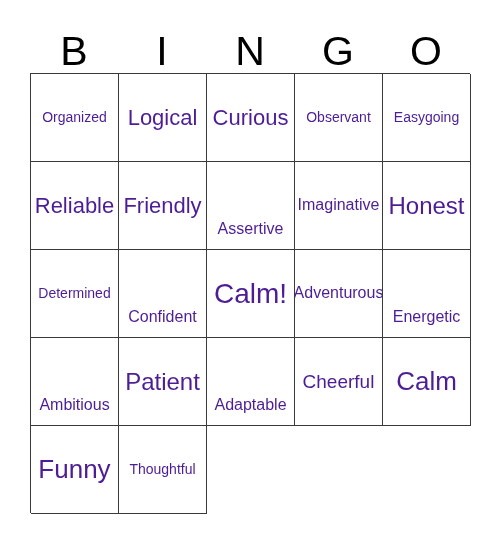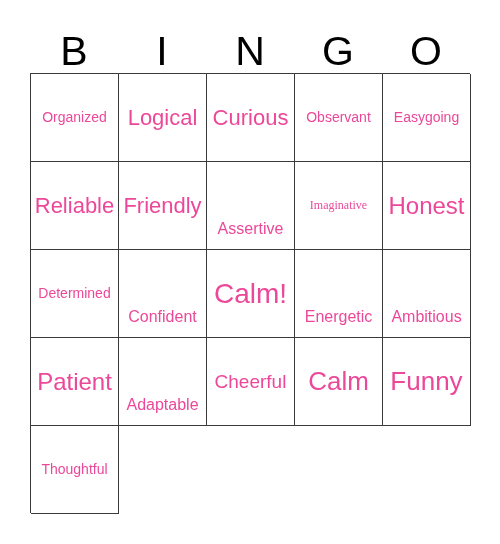--- a/index.html
+++ b/index.html
@@ -70,25 +70,25 @@
     justify-content: center;
     text-align: center;
     padding: 0 2px;
     overflow: hidden;
     background: #ffffff;
   }
   .cell span {
     display: block;
     line-height: 1.05;
     white-space: nowrap;
-    color: #ec4899;
+    color: #4c1d95;
   }
 
   
-  .fs-xs  span { font-size: 12px; font-family: Liberation Serif, serif; }
+  .fs-xs  span { font-size: 16px; }
   .fs-s   span { font-size: 14px; }
   .fs-m   span { font-size: 16px; margin-top: 48px; }
   .fs-l   span { font-size: 19px; text-align: center; }
   .fs-xl  span { font-size: 22px; }
   .fs-xxl span { font-size: 24px; }
   .fs-3xl span { font-size: 26px; }
   .fs-4xl span { font-size: 28px; }
 </style>
 </head>
 <body>
@@ -139,20 +139,23 @@
 
     <div class="cell fs-s">
         <span>Determined</span>
       </div>
     <div class="cell fs-m">
         <span>Confident</span>
       </div>
     <div class="cell fs-4xl">
         <span>Calm!</span>
       </div>
+    <div class="cell fs-xs">
+        <span>Adventurous</span>
+      </div>
     <div class="cell fs-m">
         <span>Energetic</span>
       </div>
 
     <div class="cell fs-m">
         <span>Ambitious</span>
       </div>
     <div class="cell fs-xxl">
         <span>Patient</span>
       </div>

